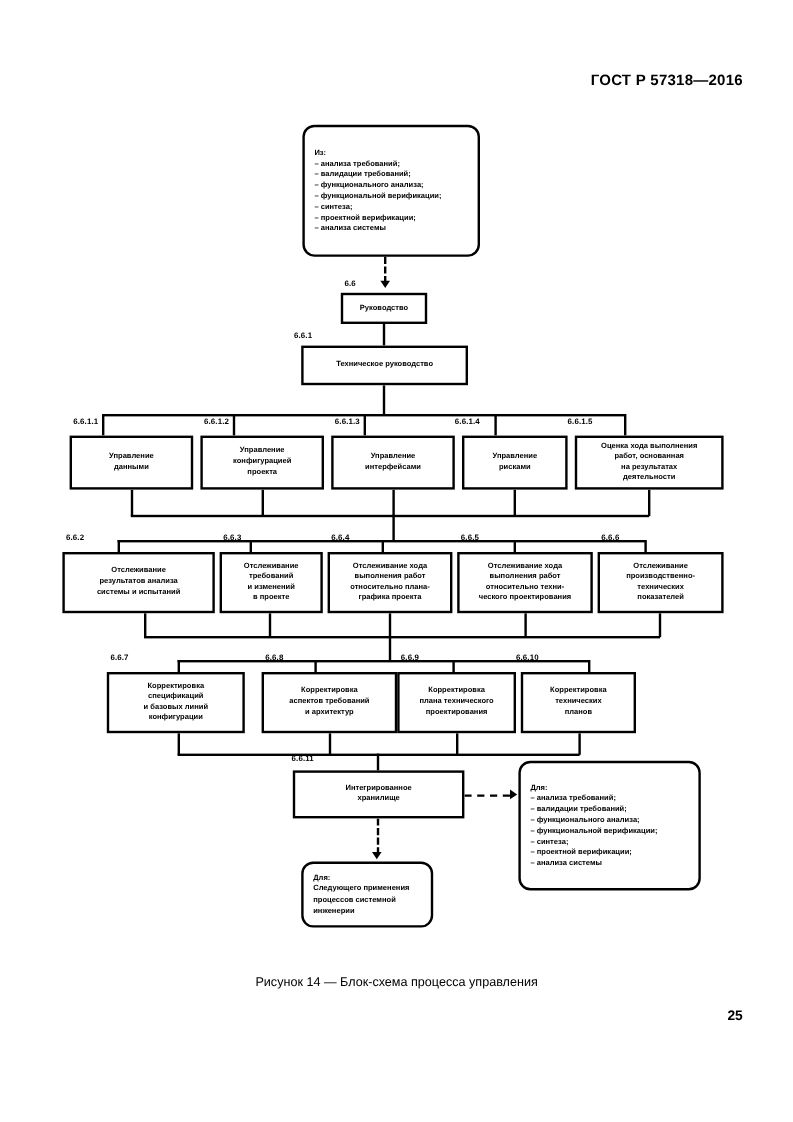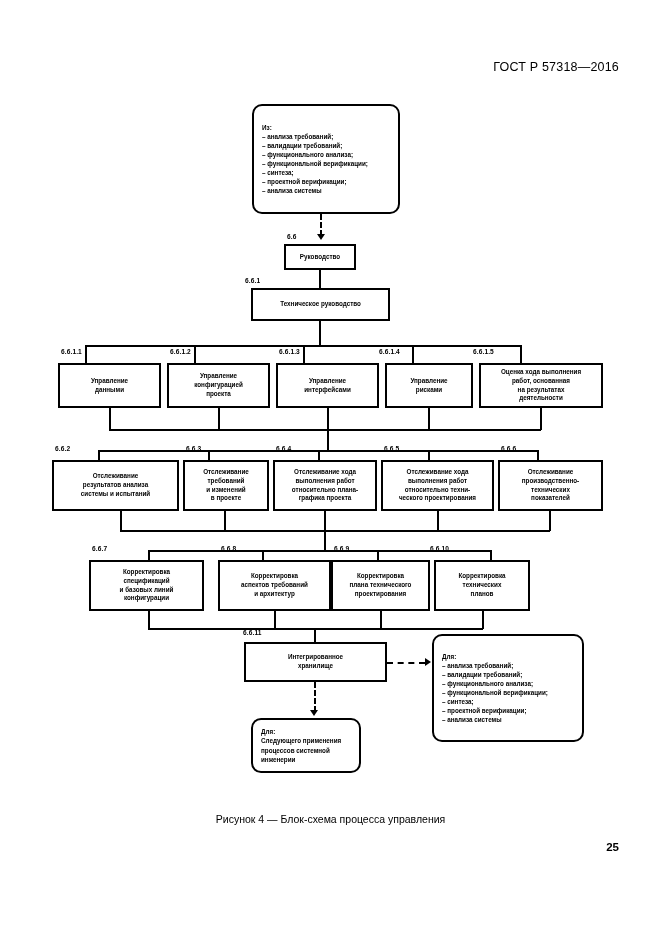--- a/index.html
+++ b/index.html
@@ -9,21 +9,21 @@
     font-family:"Liberation Sans","DejaVu Sans",sans-serif;
     color:#000;
     position:relative;
     overflow:hidden;
   }
   .page{position:absolute;inset:0;}
 
   
   .doc-header{
     position:absolute;top:60px;right:42px;
-    font-size:12.5px;font-weight:normal;letter-spacing:.2px;
+    font-size:12.5px;font-weight:bold;letter-spacing:.2px;
     white-space:nowrap;
   }
   .figure-caption{
     position:absolute;top:813px;left:0;width:661px;
     text-align:center;font-size:10.5px;
   }
   .page-number{
     position:absolute;top:841px;right:42px;
     font-size:11.5px;font-weight:bold;
   }
@@ -267,17 +267,17 @@
   <div class="dash-v" style="left:314px;top:682px;height:30px;"></div>
   <div class="arrow-down" style="left:310px;top:710px;"></div>
 
   <div class="node rounded" style="left:251px;top:718px;width:110px;height:55px;flex-direction:column;justify-content:center;">
     <span>Для:</span>
     <span>Следующего применения</span>
     <span>процессов системной</span>
     <span>инженерии</span>
   </div>
 
-  <div class="figure-caption">Рисунок 4 — Блок-схема процесса управления</div>
+  <div class="figure-caption">Рисунок 14 — Блок-схема процесса управления</div>
 
   <div class="page-number">25</div>
 
 </div>
 
 </body></html>

